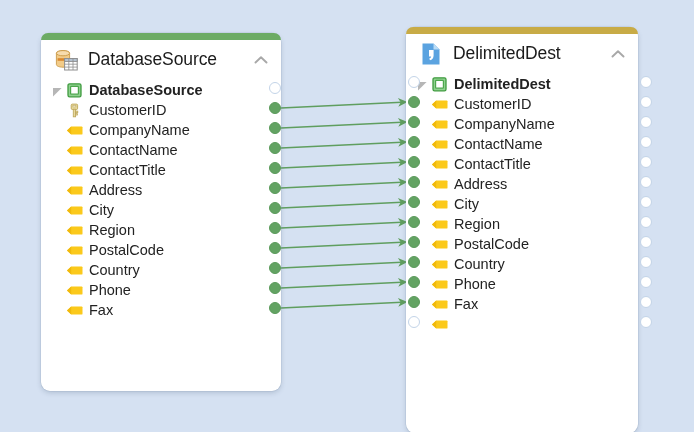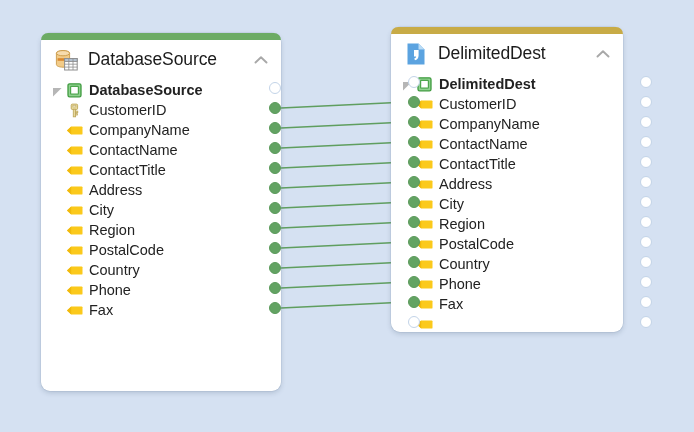--- a/index.html
+++ b/index.html
@@ -254,21 +254,21 @@
           <span class="row-spacer"></span>
           <span class="row-icon"><svg viewBox="0 0 17 15" width="17" height="15">
               <path d="M1.0 7.5 L5.2 3.4 H15.6 a0.9 0.9 0 0 1 0.9 0.9 V10.7 a0.9 0.9 0 0 1 -0.9 0.9 H5.2 Z" fill="#fbc91b"></path>
               <path d="M1.0 7.5 L5.2 3.4 V11.6 Z" fill="#f0b90b"></path>
             </svg></span>
           <span class="row-label">Fax</span>
         </div>
       </div>
   </div>
 
-  <div class="node" id="node-dest" style="left:391px; top:27px; width:232px; height:305px;">
+  <div class="node" id="node-dest" style="left:406px; top:27px; width:232px; height:406px;">
     <div class="node-topbar" style="background:#c8ab46;"></div>
     <div class="node-header">
       <span class="node-icon">
         <svg viewBox="0 0 26 26" width="26" height="26">
           <path d="M4.5 2.5 h11 l6 6 v15 h-17 z" fill="#5ba3e0"></path>
           <path d="M15.5 2.5 l6 6 h-6 z" fill="#b9dcf6"></path>
           <path d="M11.0 9.0 h4.6 v5.4 c0 2.7 -1.5 4.2 -3.6 4.9 l-0.8 -1.7 c1.2 -0.45 1.9 -1.1 1.9 -2.1 h-2.1 z" fill="#ffffff"></path>
         </svg>
       </span>
       <span class="node-title">DelimitedDest</span>

